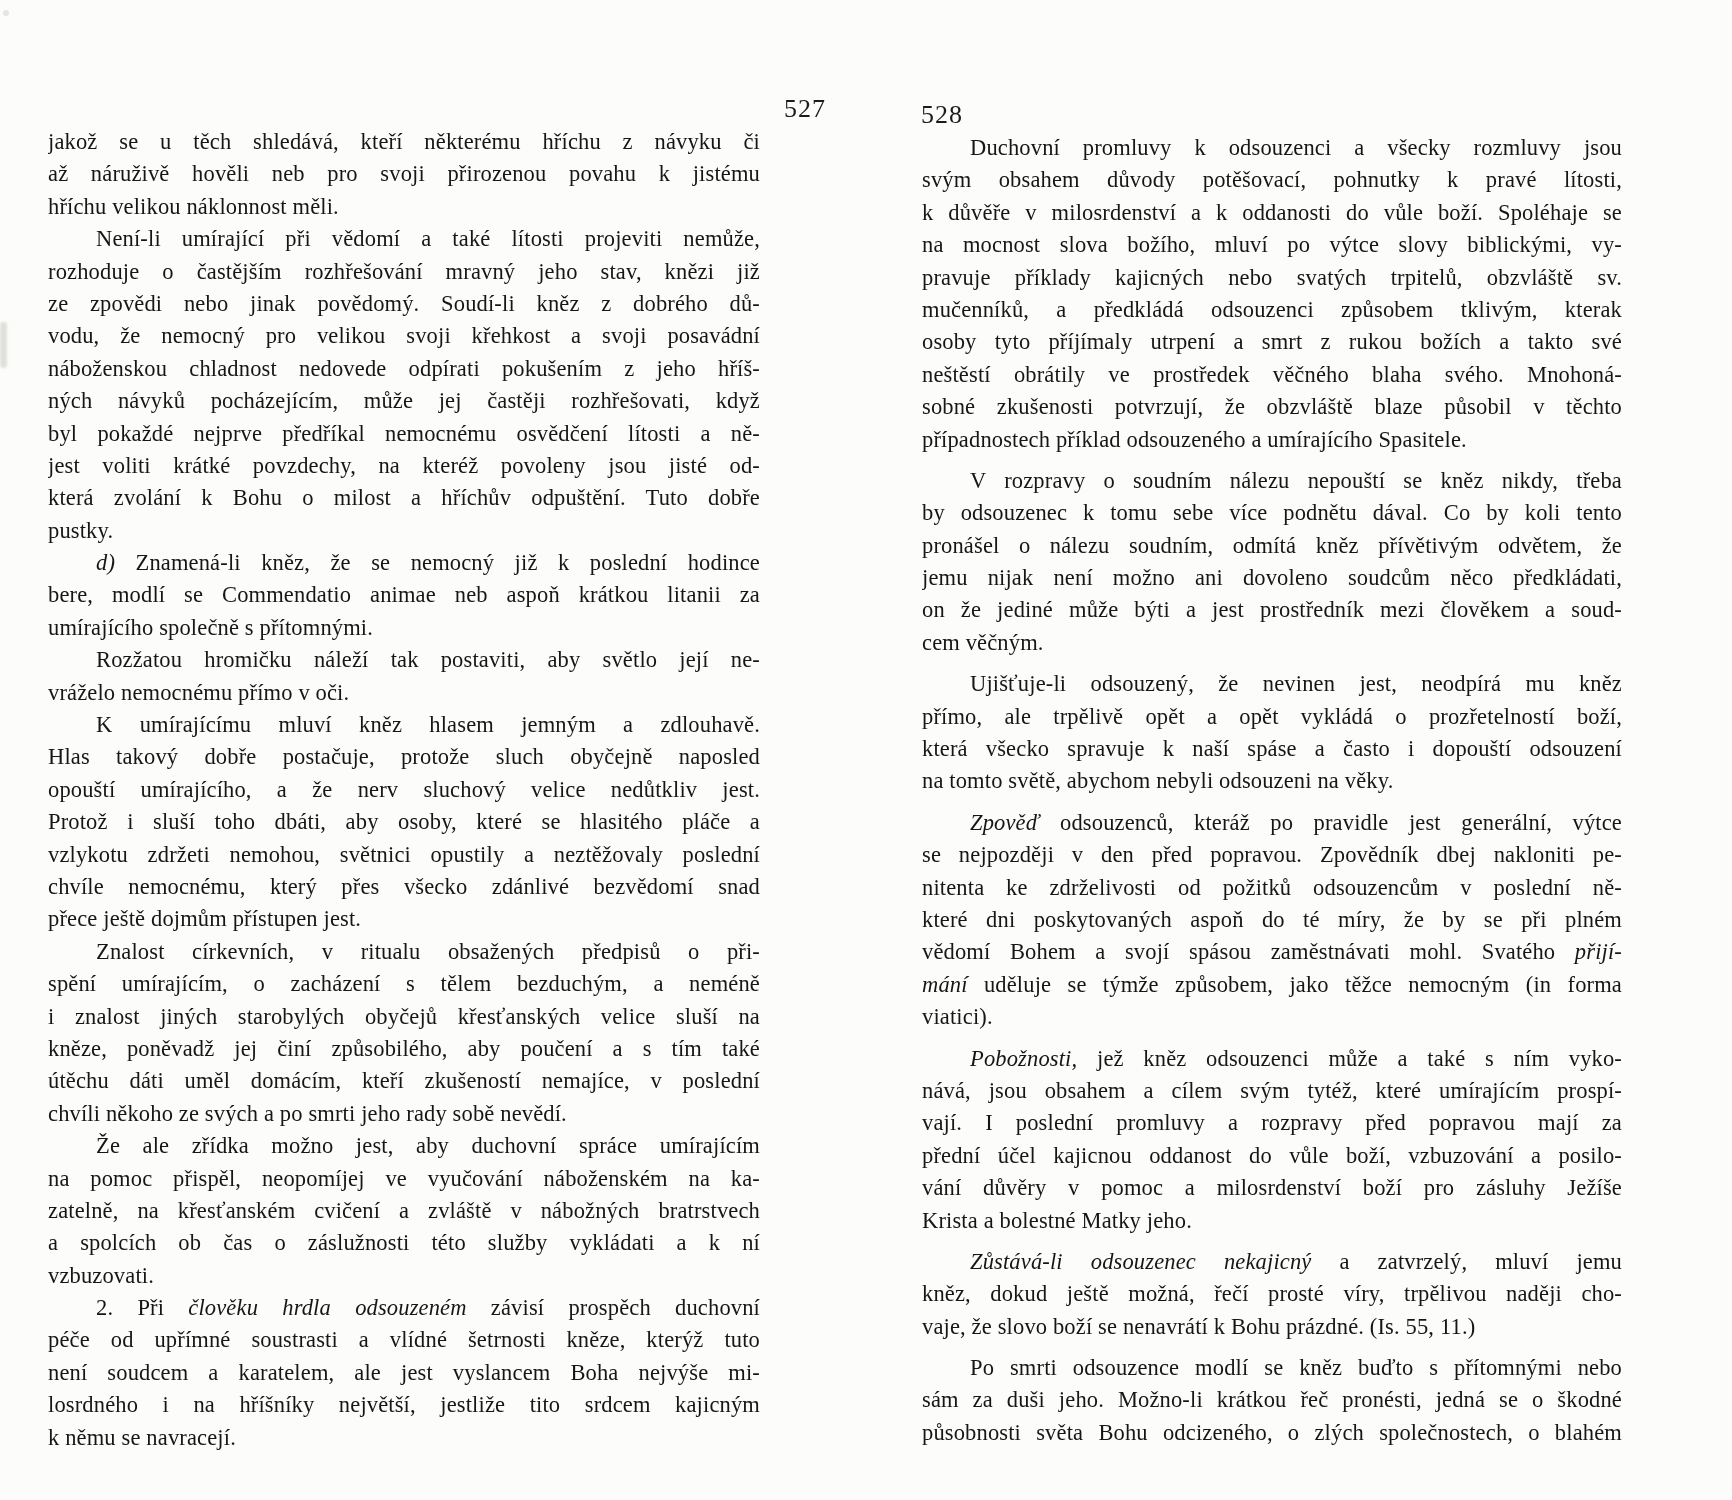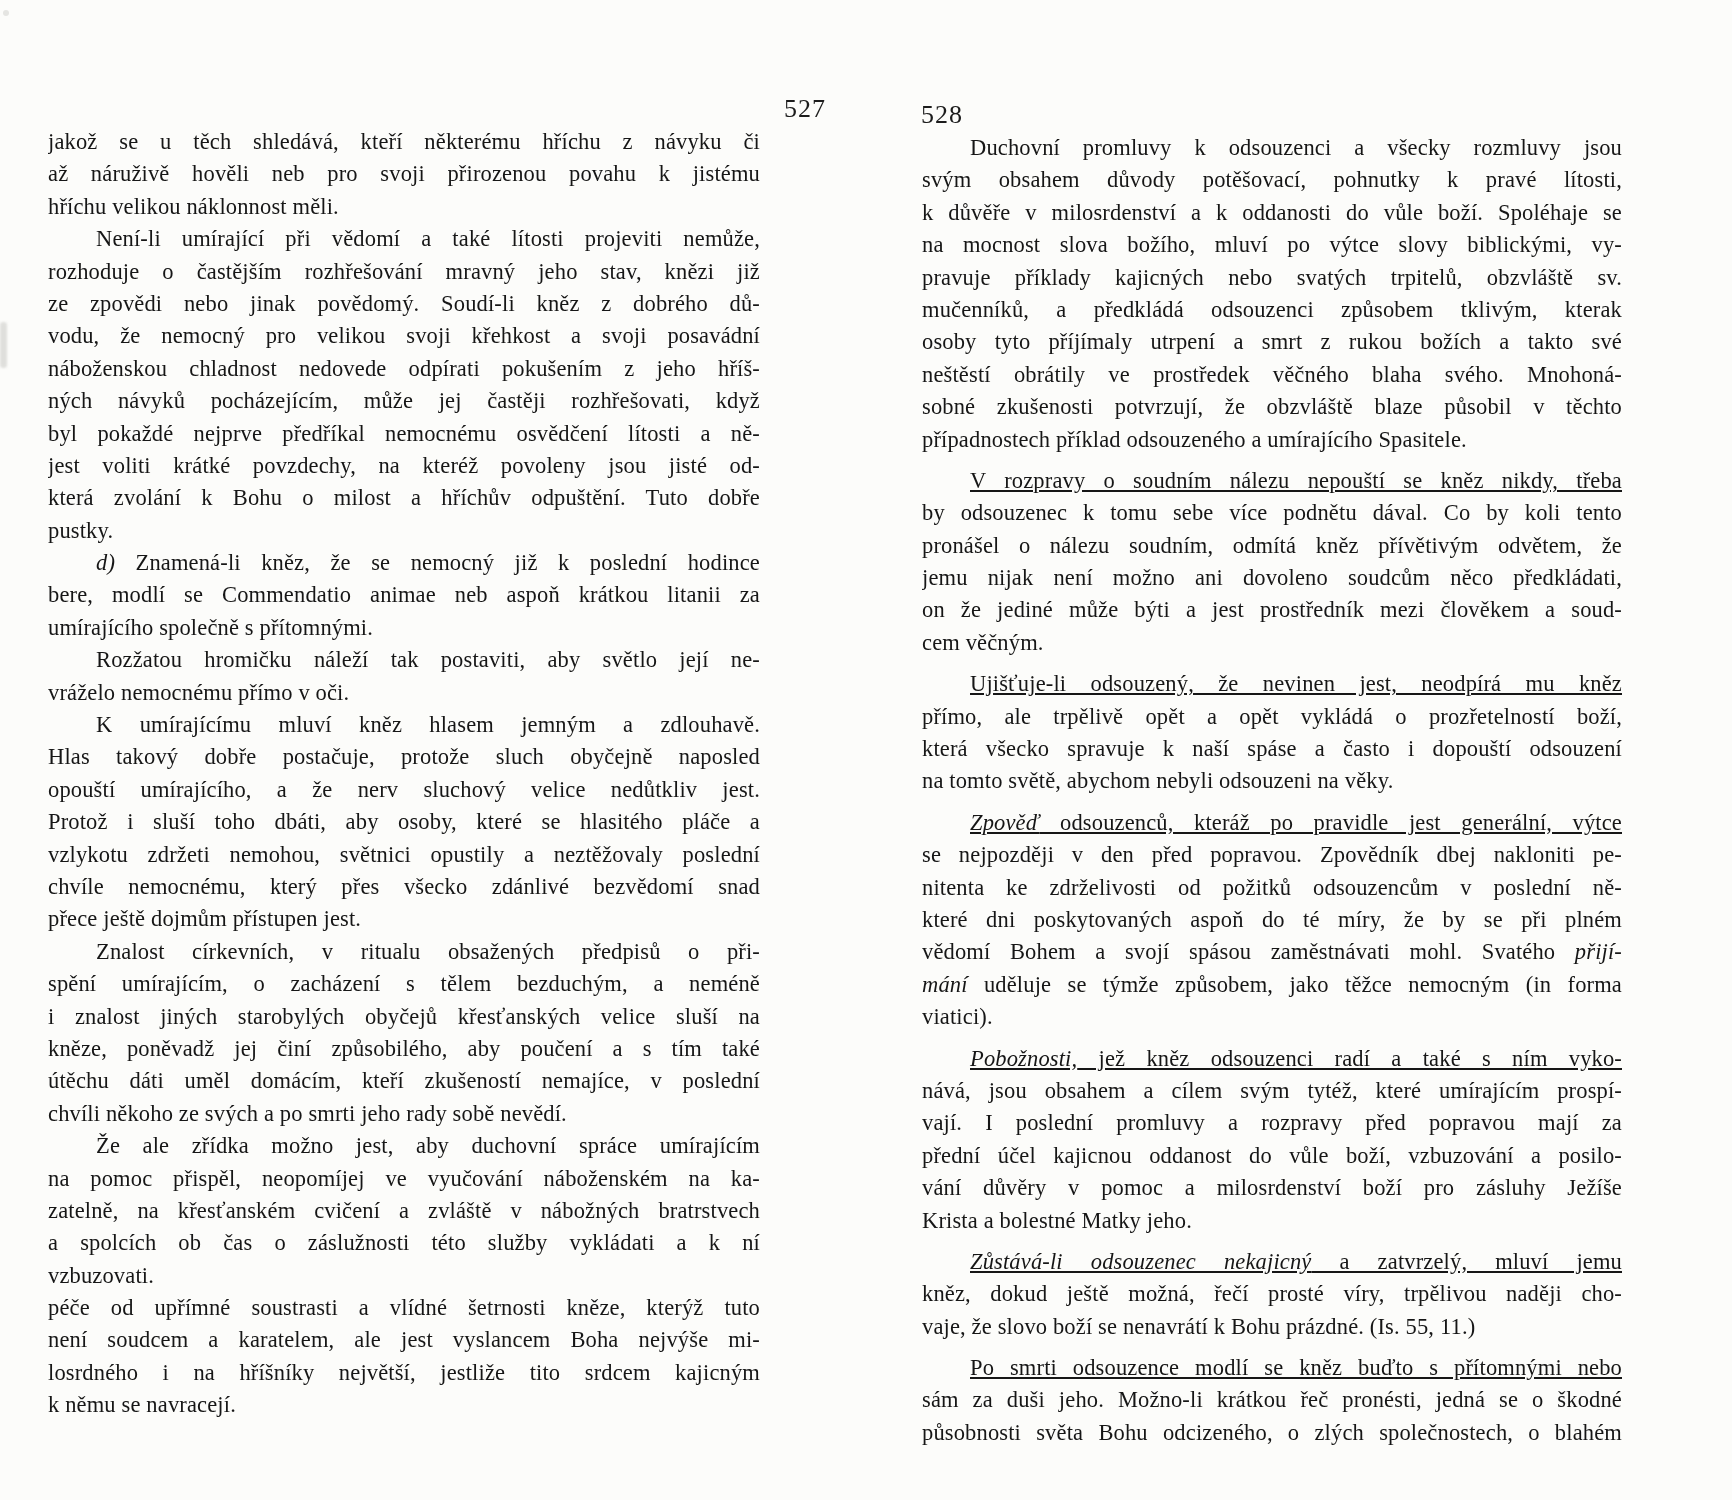--- a/index.html
+++ b/index.html
@@ -20,21 +20,21 @@
   .col-left{left:48px;top:126px;width:712px;}
   .col-right{left:922px;top:132px;width:700px;}
   .line{
     height:32.4px;line-height:32.4px;
     font-size:22.5px;letter-spacing:0.15px;
     text-align:justify;text-align-last:justify;
     overflow:hidden;
   }
   .line.end{text-align-last:left;}
   .line.indent{text-indent:48px;}
-  .line.gap{margin-top:9px;text-decoration:underline;}
+  .line.gap{margin-top:9px;}
   .it{font-style:italic;}
   .smudge{
     position:absolute;left:0;top:322px;width:7px;height:46px;
     background:#c9c9c5;opacity:.55;border-radius:3px;filter:blur(1px);
   }
   .speck{
     position:absolute;left:3px;top:10px;width:6px;height:6px;
     background:#d6d6d2;border-radius:50%;opacity:.6;
   }
 </style>
@@ -80,20 +80,21 @@
       <div class="line"><span class="seg">spění umírajícím, o zacházení s tělem bezduchým, a neméně</span></div>
       <div class="line"><span class="seg">i znalost jiných starobylých obyčejů křesťanských velice sluší na</span></div>
       <div class="line"><span class="seg">kněze, poněvadž jej činí způsobilého, aby poučení a s tím také</span></div>
       <div class="line"><span class="seg">útěchu dáti uměl domácím, kteří zkušeností nemajíce, v poslední</span></div>
       <div class="line end"><span class="seg">chvíli někoho ze svých a po smrti jeho rady sobě nevědí.</span></div>
       <div class="line indent"><span class="seg">Že ale zřídka možno jest, aby duchovní spráce umírajícím</span></div>
       <div class="line"><span class="seg">na pomoc přispěl, neopomíjej ve vyučování náboženském na ka-</span></div>
       <div class="line"><span class="seg">zatelně, na křesťanském cvičení a zvláště v nábožných bratrstvech</span></div>
       <div class="line"><span class="seg">a spolcích ob čas o záslužnosti této služby vykládati a k ní</span></div>
       <div class="line end"><span class="seg">vzbuzovati.</span></div>
+      <div class="line indent"><span class="seg">2. Při </span><span class="seg it">člověku hrdla odsouzeném</span><span class="seg"> závisí prospěch duchovní</span></div>
       <div class="line"><span class="seg">péče od upřímné soustrasti a vlídné šetrnosti kněze, kterýž tuto</span></div>
       <div class="line"><span class="seg">není soudcem a karatelem, ale jest vyslancem Boha nejvýše mi-</span></div>
       <div class="line"><span class="seg">losrdného i na hříšníky největší, jestliže tito srdcem kajicným</span></div>
       <div class="line end"><span class="seg">k němu se navracejí.</span></div>
     </div>
 
   <div class="col col-right">
       <div class="line indent"><span class="seg">Duchovní promluvy k odsouzenci a všecky rozmluvy jsou</span></div>
       <div class="line"><span class="seg">svým obsahem důvody potěšovací, pohnutky k pravé lítosti,</span></div>
       <div class="line"><span class="seg">k důvěře v milosrdenství a k oddanosti do vůle boží. Spoléhaje se</span></div>
@@ -114,21 +115,21 @@
       <div class="line"><span class="seg">přímo, ale trpělivě opět a opět vykládá o prozřetelností boží,</span></div>
       <div class="line"><span class="seg">která všecko spravuje k naší spáse a často i dopouští odsouzení</span></div>
       <div class="line end"><span class="seg">na tomto světě, abychom nebyli odsouzeni na věky.</span></div>
       <div class="line indent gap"><span class="seg it">Zpověď</span><span class="seg"> odsouzenců, kteráž po pravidle jest generální, výtce</span></div>
       <div class="line"><span class="seg">se nejpozději v den před popravou. Zpovědník dbej nakloniti pe-</span></div>
       <div class="line"><span class="seg">nitenta ke zdrželivosti od požitků odsouzencům v poslední ně-</span></div>
       <div class="line"><span class="seg">které dni poskytovaných aspoň do té míry, že by se při plném</span></div>
       <div class="line"><span class="seg">vědomí Bohem a svojí spásou zaměstnávati mohl. Svatého </span><span class="seg it">přijí-</span></div>
       <div class="line"><span class="seg it">mání</span><span class="seg"> uděluje se týmže způsobem, jako těžce nemocným (in forma</span></div>
       <div class="line end"><span class="seg">viatici).</span></div>
-      <div class="line indent gap"><span class="seg it">Pobožnosti,</span><span class="seg"> jež kněz odsouzenci radí a také s ním vyko-</span></div>
+      <div class="line indent gap"><span class="seg it">Pobožnosti,</span><span class="seg"> jež kněz odsouzenci může a také s ním vyko-</span></div>
       <div class="line"><span class="seg">nává, jsou obsahem a cílem svým tytéž, které umírajícím prospí-</span></div>
       <div class="line"><span class="seg">vají. I poslední promluvy a rozpravy před popravou mají za</span></div>
       <div class="line"><span class="seg">přední účel kajicnou oddanost do vůle boží, vzbuzování a posilo-</span></div>
       <div class="line"><span class="seg">vání důvěry v pomoc a milosrdenství boží pro zásluhy Ježíše</span></div>
       <div class="line end"><span class="seg">Krista a bolestné Matky jeho.</span></div>
       <div class="line indent gap"><span class="seg it">Zůstává-li odsouzenec nekajicný</span><span class="seg"> a zatvrzelý, mluví jemu</span></div>
       <div class="line"><span class="seg">kněz, dokud ještě možná, řečí prosté víry, trpělivou naději cho-</span></div>
       <div class="line end"><span class="seg">vaje, že slovo boží se nenavrátí k Bohu prázdné. (Is. 55, 11.)</span></div>
       <div class="line indent gap"><span class="seg">Po smrti odsouzence modlí se kněz buďto s přítomnými nebo</span></div>
       <div class="line"><span class="seg">sám za duši jeho. Možno-li krátkou řeč pronésti, jedná se o škodné</span></div>

